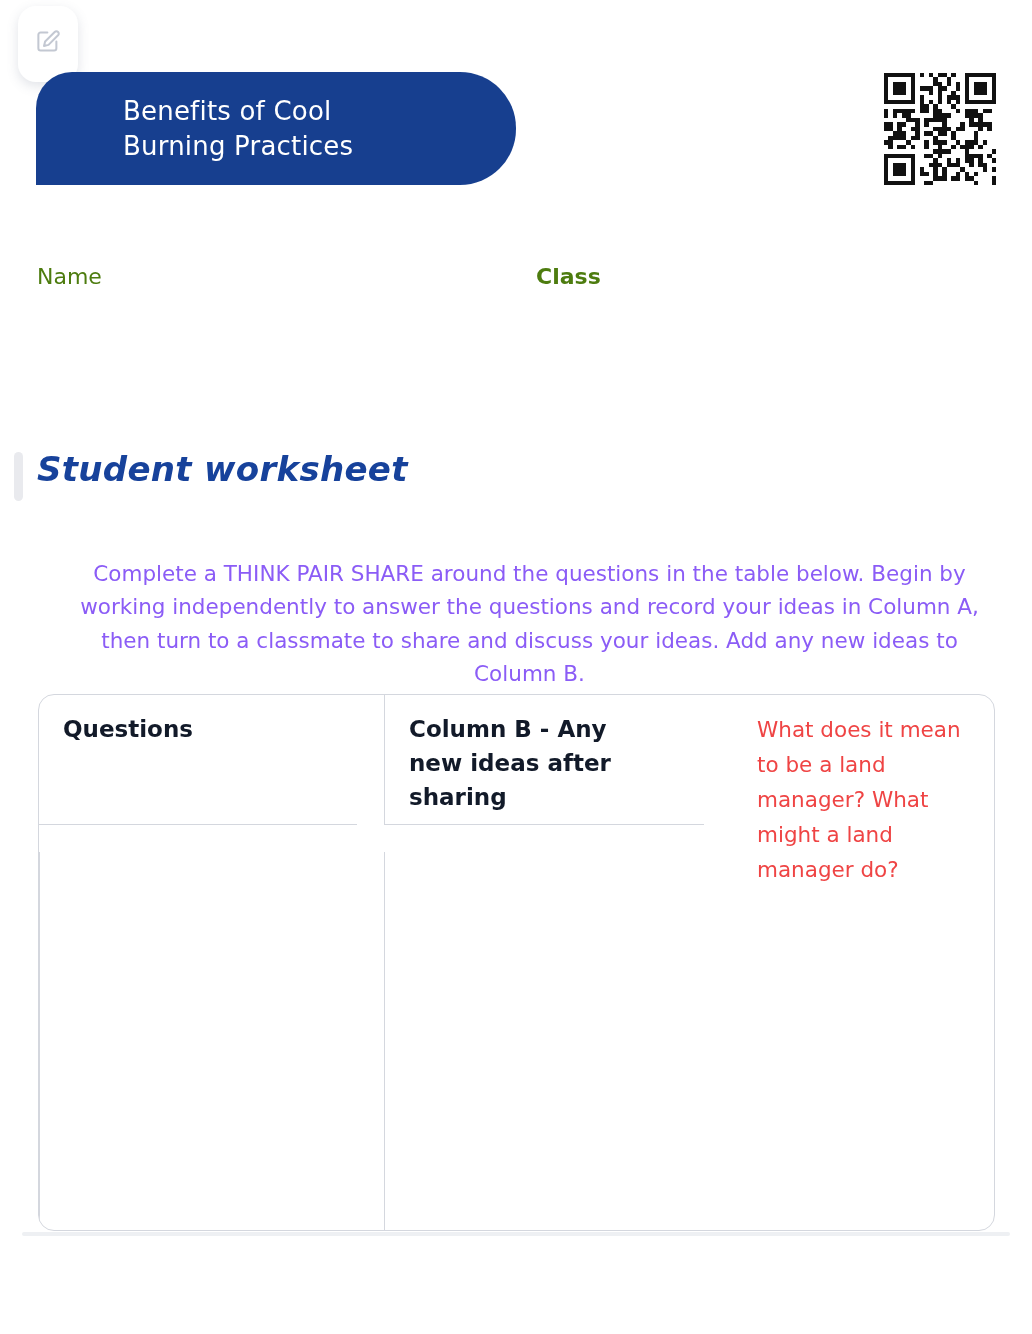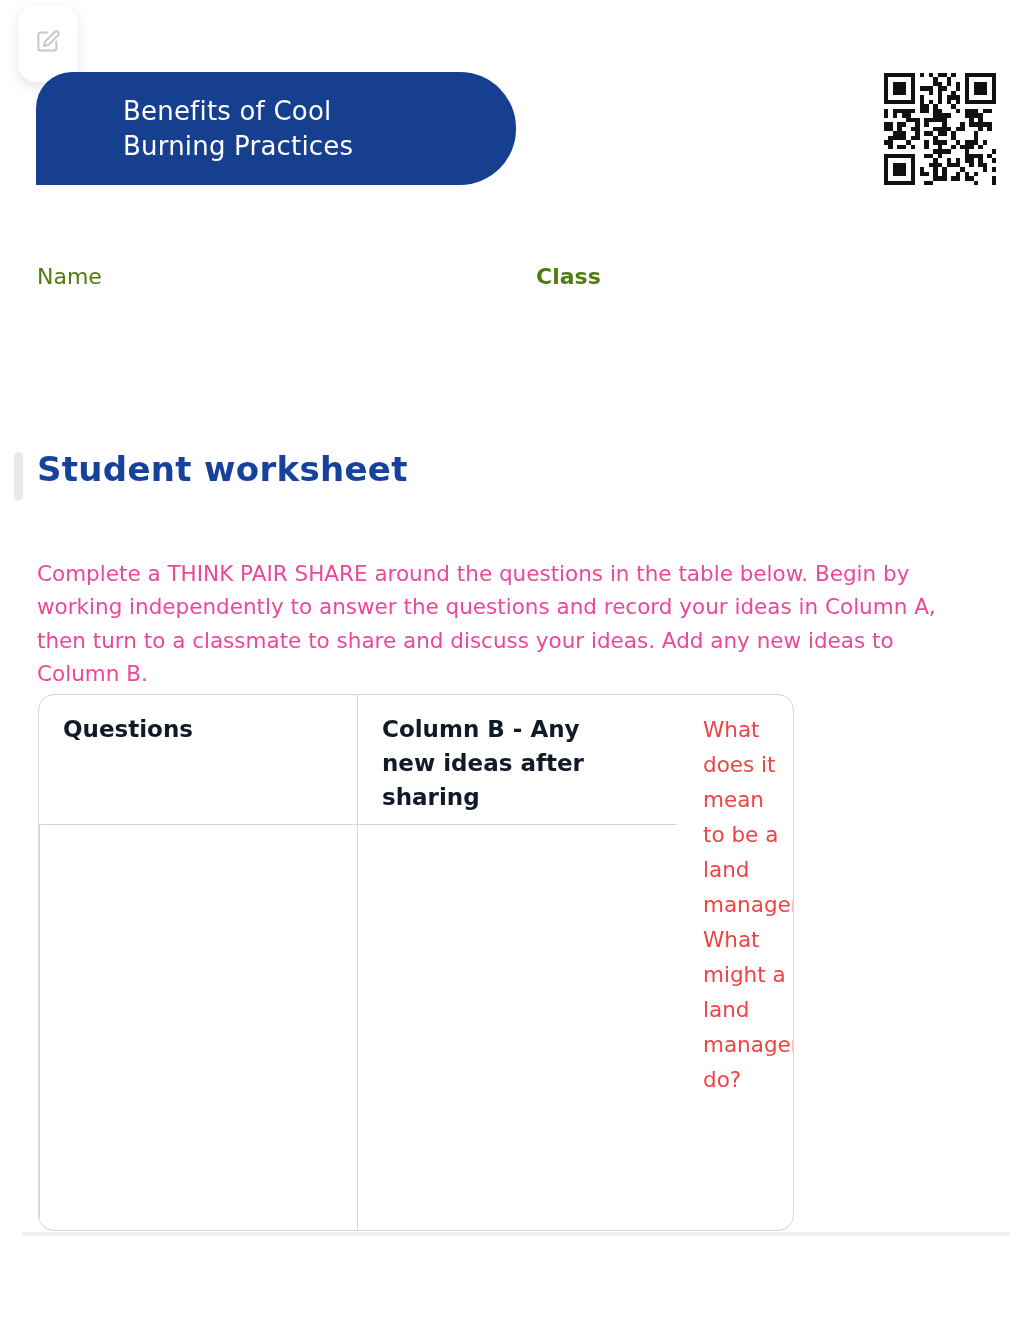--- a/index.html
+++ b/index.html
@@ -39,35 +39,35 @@
   .name-label{left:37px;}
   .class-label{left:536px;font-weight:bold;}
 
   
   .accent-bar{
     position:absolute;left:14px;top:452px;width:9px;height:49px;
     background:#E9EAEE;border-radius:6px;
   }
   h1.section-heading{
     position:absolute;left:37px;top:449px;margin:0;
-    font-size:34px;font-weight:bold;color:#17429B;letter-spacing:.3px;
+    font-size:34px;font-weight:bold;color:#17429B;letter-spacing:.3px;font-style:italic;
   }
 
   
   .instructions{
     position:absolute;left:37px;top:535px;width:985px;
-    font-size:21.5px;line-height:33.5px;color:#ec4899;
+    font-size:21.5px;line-height:33.5px;color:#8b5cf6;text-align:center;
   }
 
   
   .ws-table{
-    position:absolute;left:38px;top:694px;width:756px;height:537px;
+    position:absolute;left:38px;top:694px;width:957px;height:537px;
     border:1px solid #D4D7DE;border-radius:16px;
     display:grid;grid-template-columns:318px 320px 1fr;grid-template-rows:130px 1fr;
-    background:#ffffff;box-sizing:border-box;overflow:hidden;
+    background:#ffffff;box-sizing:border-box;overflow:hidden;gap:27px;
   }
   .ws-table .cell{box-sizing:border-box;}
   .ws-table .col-a,.ws-table .col-b{border-left:1px solid #D4D7DE;}
   .ws-table .head{
     border-bottom:1px solid #D4D7DE;
     padding:17px 24px 0;
     font-size:23px;font-weight:bold;color:#121A29;line-height:34px;
   }
   .ws-table .body{padding:17px 26px;font-size:21.5px;line-height:35px;color:#ef4444;}
 

